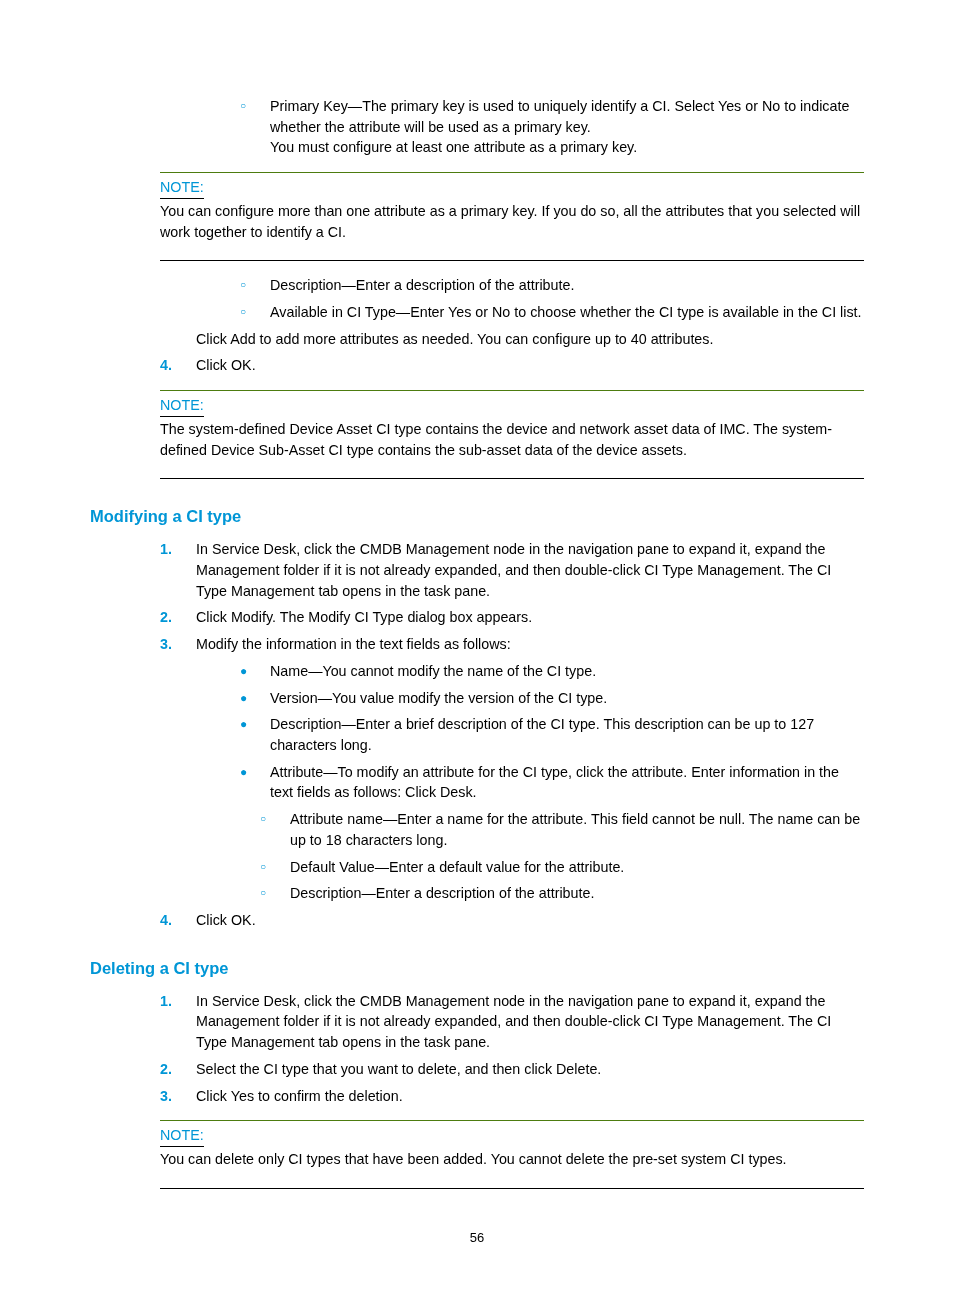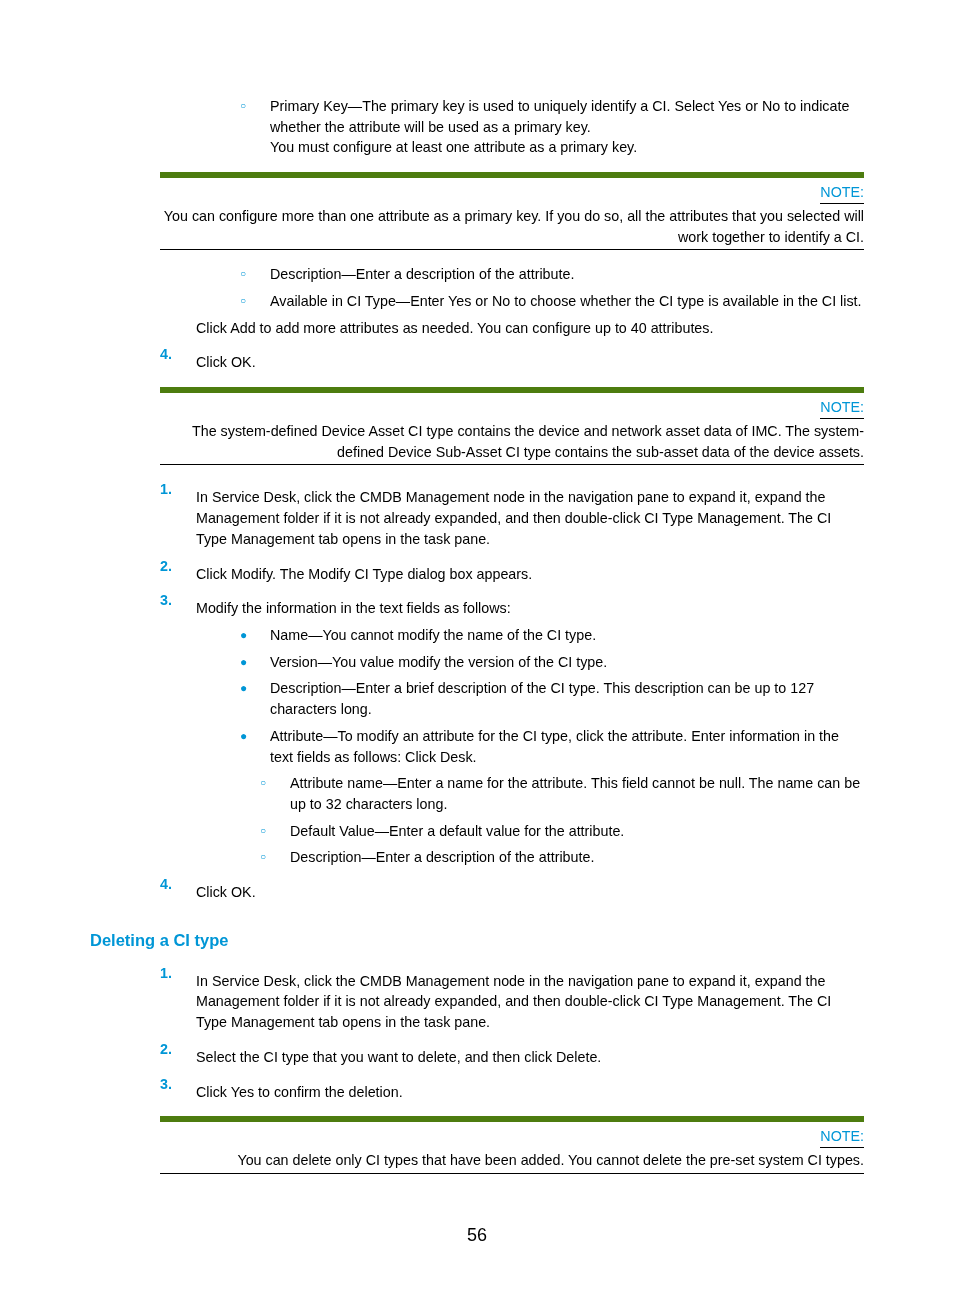--- a/index.html
+++ b/index.html
@@ -20,21 +20,21 @@
   .ol-item {
     display: flex;
     margin: 6px 0 6px 70px;
   }
   .ol-num {
     color: #0096d6;
     font-weight: 700;
     width: 36px;
     flex-shrink: 0;
   }
-  .ol-body { flex: 1; margin-top: 8px; }
+  .ol-body { flex: 1; }
   .sub1 {
     display: flex;
     margin: 6px 0 6px 150px;
   }
   .sub1-bullet-circle {
     width: 30px; flex-shrink: 0;
     color: #0096d6; font-size: 10px; line-height: 20px;
   }
   .sub1-bullet-disc {
     width: 30px; flex-shrink: 0;
@@ -46,47 +46,46 @@
   }
   .sub2-bullet {
     width: 30px; flex-shrink: 0;
     color: #0096d6; font-size: 10px; line-height: 20px;
   }
   .sub-body { flex: 1; }
   .para-sub { }
   .indent-para { margin: 6px 0 6px 106px; }
   .note-box {
     margin: 14px 0 14px 70px;
-    border-top: 6px solid #4d7c0f;
-    text-align: right;
+    border-top: 1px solid #4d7c0f;
   }
   .note-label {
     color: #0096d6;
     border-bottom: 1px solid #000;
     display: inline-block;
     padding: 4px 0 0 0;
     margin-bottom: 2px;
   }
   .note-body {
     border-bottom: 1px solid #000;
-    padding-bottom: 2px;
+    padding-bottom: 18px;
   }
   .h4 {
     color: #0096d6;
     font-weight: 700;
     font-size: 16.5px;
     margin: 26px 0 10px 0;
   }
   b { font-weight: 400; }
   .pagenum {
     position: absolute;
     bottom: 48px;
     left: 0; right: 0;
     text-align: center;
-    font-size: 18px;
+    font-size: 13px;
   }
 </style>
 </head>
 <body>
 
 <div class="page">
 
   <div class="sub1">
     <div class="sub1-bullet-circle">○</div>
     <div class="sub-body">
@@ -123,20 +122,21 @@
     <div class="ol-body">
       <span>Click </span><b>OK</b><span>.</span>
     </div>
   </div>
 
   <div class="note-box">
     <div><span class="note-label">NOTE:</span></div>
     <div class="note-body">The system-defined Device Asset CI type contains the device and network asset data of IMC. The system-defined Device Sub-Asset CI type contains the sub-asset data of the device assets.</div>
   </div>
 
+  <div class="h4">Modifying a CI type</div>
 
   <div class="ol-item">
     <div class="ol-num">1.</div>
     <div class="ol-body">
       <span>In </span><b>Service Desk</b><span>, click the </span><b>CMDB Management</b><span> node in the navigation pane to expand it, expand the </span><b>Management</b><span> folder if it is not already expanded, and then double-click </span><b>CI Type Management</b><span>. The </span><b>CI Type Management</b><span> tab opens in the task pane.</span>
     </div>
   </div>
 
   <div class="ol-item">
     <div class="ol-num">2.</div>
@@ -171,21 +171,21 @@
   <div class="sub1">
     <div class="sub1-bullet-disc">●</div>
     <div class="sub-body">
       <b>Attribute</b><span>—To modify an attribute for the CI type, click the attribute. Enter information in the text fields as follows: Click </span><b>Desk</b><span>.</span>
     </div>
   </div>
 
   <div class="sub2">
     <div class="sub2-bullet">○</div>
     <div class="sub-body">
-      <b>Attribute name</b><span>—Enter a name for the attribute. This field cannot be null. The name can be up to 32 characters long.</span>
+      <b>Attribute name</b><span>—Enter a name for the attribute. This field cannot be null. The name can be up to 18 characters long.</span>
     </div>
   </div>
   <div class="sub2">
     <div class="sub2-bullet">○</div>
     <div class="sub-body">
       <b>Default Value</b><span>—Enter a default value for the attribute.</span>
     </div>
   </div>
   <div class="sub2">
     <div class="sub2-bullet">○</div>

